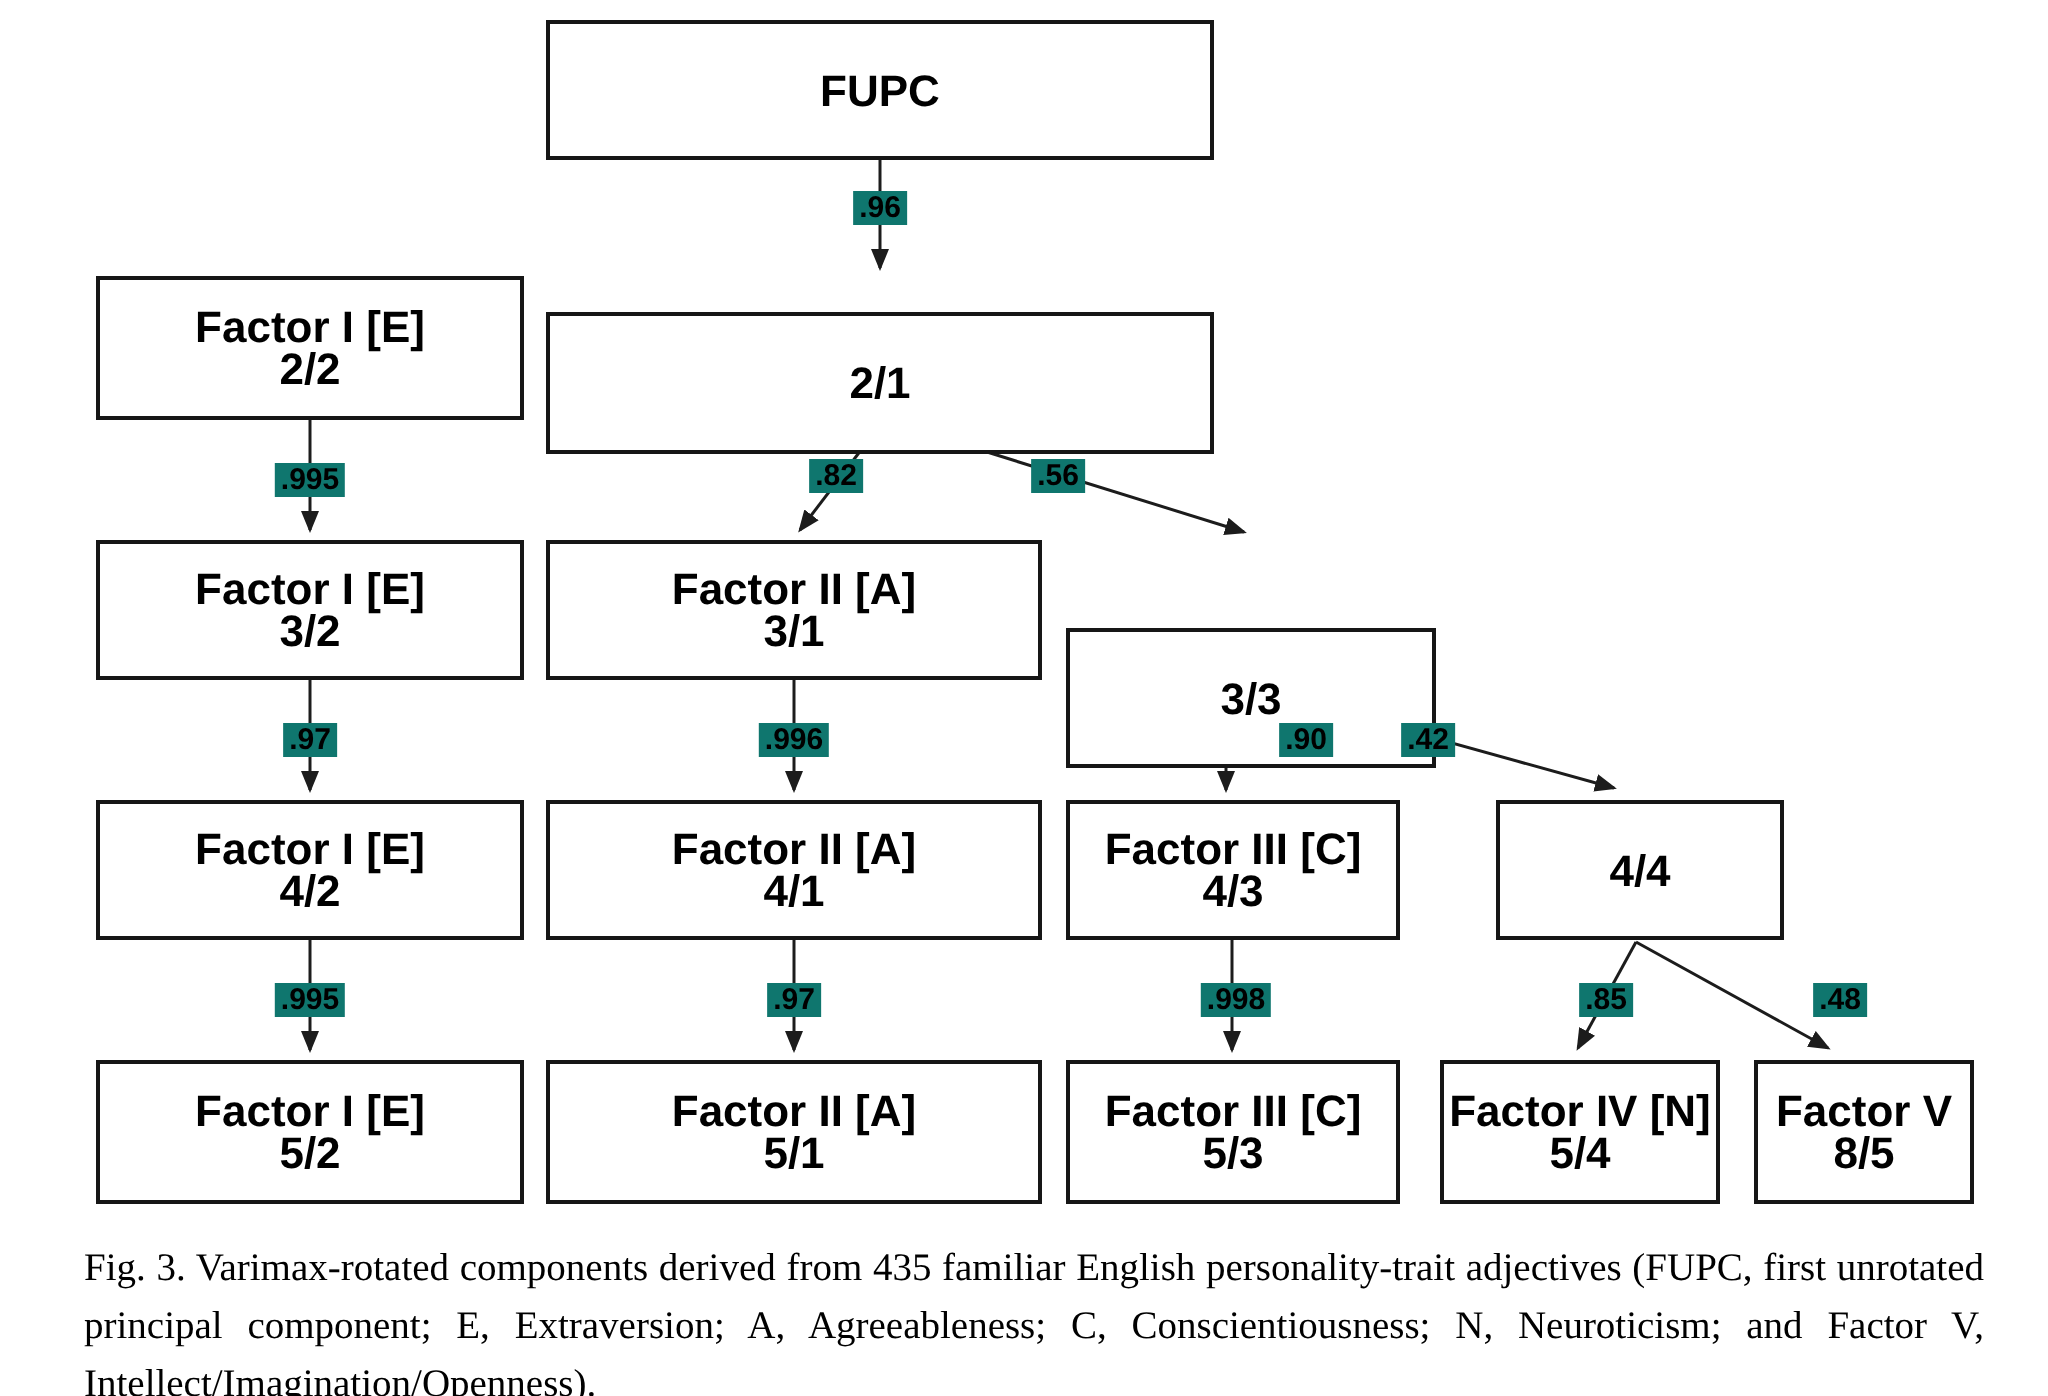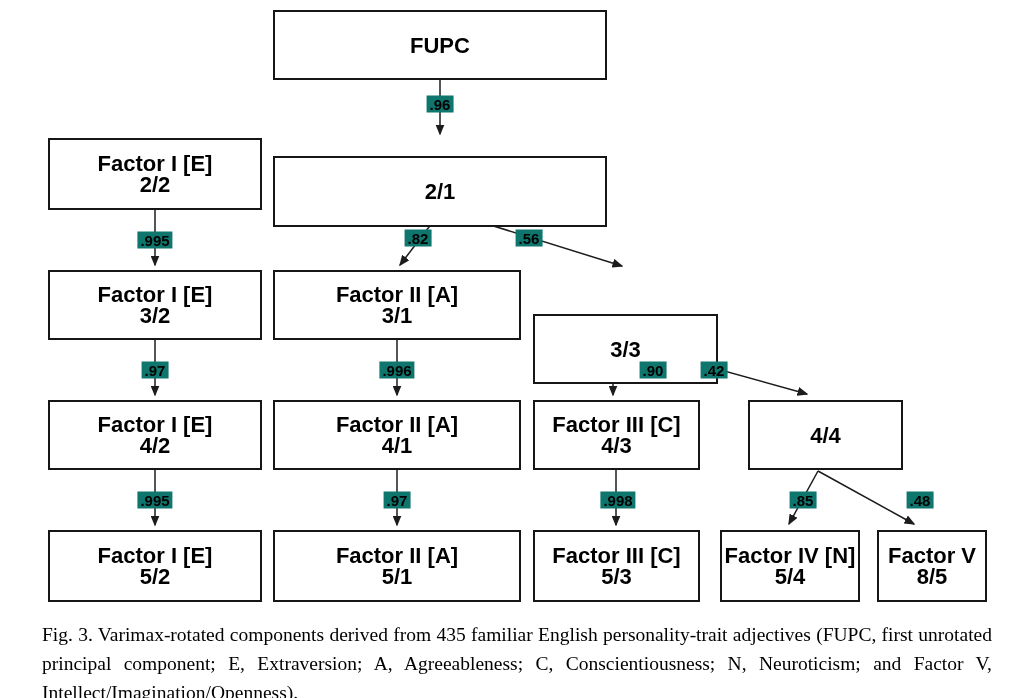--- a/index.html
+++ b/index.html
@@ -56,21 +56,21 @@
   
   #box-fupc { left: 273px; top: 10px;  width: 334px; height: 70px; }
   #box-2-2  { left: 48px;  top: 138px; width: 214px; height: 72px; }
   #box-2-1  { left: 273px; top: 139px; width: 334px; height: 71px; margin-top: 17px; }
   #box-3-2  { left: 48px;  top: 270px; width: 214px; height: 70px; }
   #box-3-1  { left: 273px; top: 270px; width: 248px; height: 70px; }
   #box-3-3  { left: 533px; top: 270px; width: 185px; height: 70px; margin-top: 44px; }
   #box-4-2  { left: 48px;  top: 400px; width: 214px; height: 70px; }
   #box-4-1  { left: 273px; top: 400px; width: 248px; height: 70px; }
   #box-4-3  { left: 533px; top: 400px; width: 167px; height: 70px; }
-  #box-4-4  { left: 748px; top: 400px; width: 155px; height: 70px; justify-content: center; }
+  #box-4-4  { left: 748px; top: 400px; width: 144px; height: 70px; justify-content: center; }
   #box-5-2  { left: 48px;  top: 530px; width: 214px; height: 72px; }
   #box-5-1  { left: 273px; top: 530px; width: 248px; height: 72px; }
   #box-5-3  { left: 533px; top: 530px; width: 167px; height: 72px; }
   #box-5-4  { left: 720px; top: 530px; width: 140px; height: 72px; }
   #box-5-5  { left: 877px; top: 530px; width: 110px;  height: 72px; }
   
   #lab-96   { left: 440px; top: 104px; }
   #lab-995a { left: 155px; top: 240px; }
   #lab-82   { left: 418px; top: 238px; }
   #lab-56   { left: 529px; top: 238px; }

